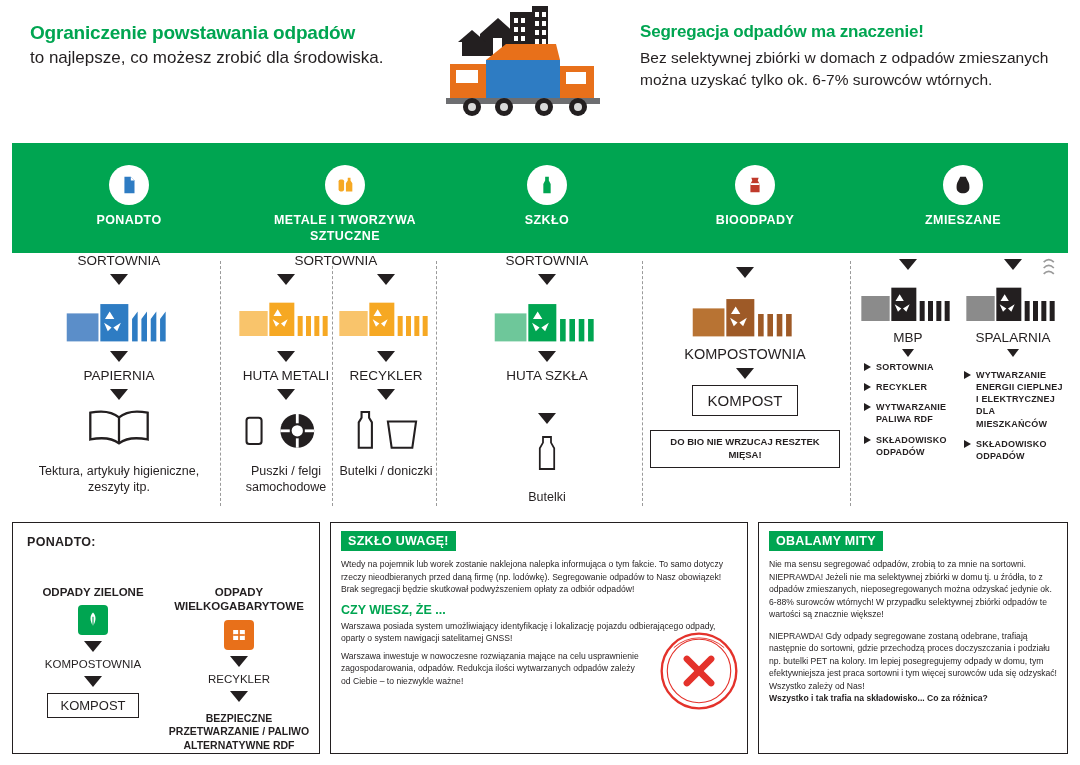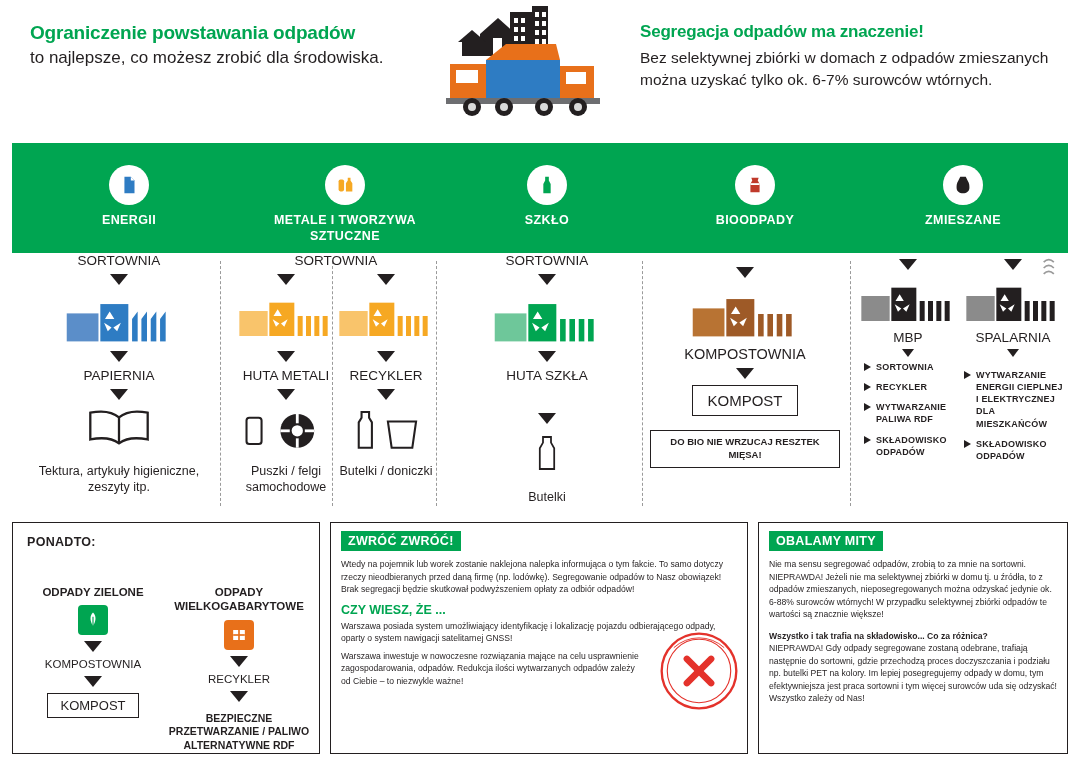--- a/index.html
+++ b/index.html
@@ -327,21 +327,21 @@
 
   <div class="green-bar">
 
     <div class="cat" style="left:22px;">
       <div class="badge">
         <svg viewBox="0 0 24 24" width="22" height="22">
             <path d="M7 3h7l4 4v14H7z" fill="#2e7cc3"></path>
             <path d="M14 3v4h4" fill="#ffffff"></path>
           </svg>
       </div>
-      <div class="lbl">ENERGII</div>
+      <div class="lbl">PONADTO</div>
     </div>
 
     <div class="cat" style="left:238px;">
       <div class="badge">
         <svg viewBox="0 0 24 24" width="22" height="22">
           <rect x="5" y="6" width="6" height="13" rx="2" fill="#f6a823"></rect>
           <path d="M15 4h3v3l2 3v9h-7v-9l2-3z" fill="#f6a823"></path>
         </svg>
       </div>
       <div class="lbl">METALE I TWORZYWA SZTUCZNE</div>
@@ -636,21 +636,21 @@
           </div>
           <div class="arrow-d"></div>
           <div class="s">RECYKLER</div>
           <div class="arrow-d"></div>
           <div class="t" style="font-size:10.5px; line-height:1.3; margin-top:10px;">BEZPIECZNE PRZETWARZANIE / PALIWO ALTERNATYWNE RDF</div>
         </div>
       </div>
     </div>
 
     <div class="panel p2" style="padding:8px 10px;">
-      <div class="hdr-green">ZWRÓĆ ZWRÓĆ!</div>
+      <div class="hdr-green">SZKŁO UWAGĘ!</div>
       <div class="body-txt" style="margin-top:7px;">
         <p style="margin:0;">Wtedy na pojemnik lub worek zostanie naklejona nalepka informująca o tym fakcie. To samo dotyczy rzeczy nieodbieranych przed daną firmę (np. lodówkę). Segregowanie odpadów to Nasz obowiązek! Brak segregacji będzie skutkował podwyższeniem opłaty za odbiór odpadów!</p>
       </div>
       <div class="sub-green">CZY WIESZ, ŻE ...</div>
       <div class="body-txt">
         <p style="margin:0 0 5px 0;">Warszawa posiada system umożliwiający identyfikację i lokalizację pojazdu odbierającego odpady, oparty o system nawigacji satelitarnej GNSS!</p>
         <p style="margin:0; width:300px;">Warszawa inwestuje w nowoczesne rozwiązania mające na celu usprawnienie zagospodarowania, odpadów. Redukcja ilości wytwarzanych odpadów zależy od Ciebie – to niezwykle ważne!</p>
       </div>
       <div class="stamp">
         <svg viewBox="0 0 90 90" width="84" height="84">
@@ -663,19 +663,19 @@
           <path d="M18 20 A40 40 0 0 1 72 20" fill="none" stroke="#e4322b" stroke-width="1"></path>
         </svg>
       </div>
     </div>
 
     <div class="panel p3" style="padding:8px 10px;">
       <div class="hdr-green">OBALAMY MITY</div>
       <div class="body-txt" style="margin-top:7px;">
         <p style="margin:0;">Nie ma sensu segregować odpadów, zrobią to za mnie na sortowni.</p>
         <p style="margin:0 0 9px 0;">NIEPRAWDA! Jeżeli nie ma selektywnej zbiórki w domu tj. u źródła, to z odpadów zmieszanych, nieposegregowanych można odzyskać jedynie ok. 6-88% surowców wtórnych! W przypadku selektywnej zbiórki odpadów te wartości są znacznie większe!</p>
+        <p style="margin:0;">NIEPRAWDA! Gdy odpady segregowane zostaną odebrane, trafiają następnie do sortowni, gdzie przechodzą proces doczyszczania i podziału np. butelki PET na kolory. Im lepiej posegregujemy odpady w domu, tym efektywniejsza jest praca sortowni i tym więcej surowców uda się odzyskać! Wszystko zależy od Nas!</p>
         <p style="margin:0; font-weight:bold;">Wszystko i tak trafia na składowisko... Co za różnica?</p>
-        <p style="margin:0;">NIEPRAWDA! Gdy odpady segregowane zostaną odebrane, trafiają następnie do sortowni, gdzie przechodzą proces doczyszczania i podziału np. butelki PET na kolory. Im lepiej posegregujemy odpady w domu, tym efektywniejsza jest praca sortowni i tym więcej surowców uda się odzyskać! Wszystko zależy od Nas!</p>
       </div>
     </div>
 
   </div>
 </div>
 
 </body></html>

